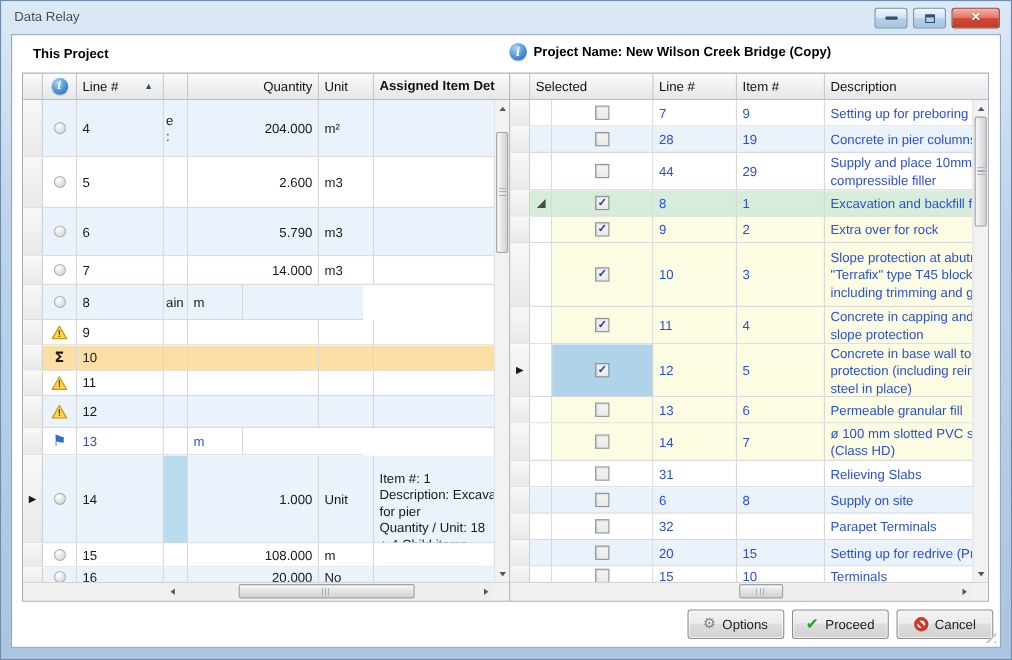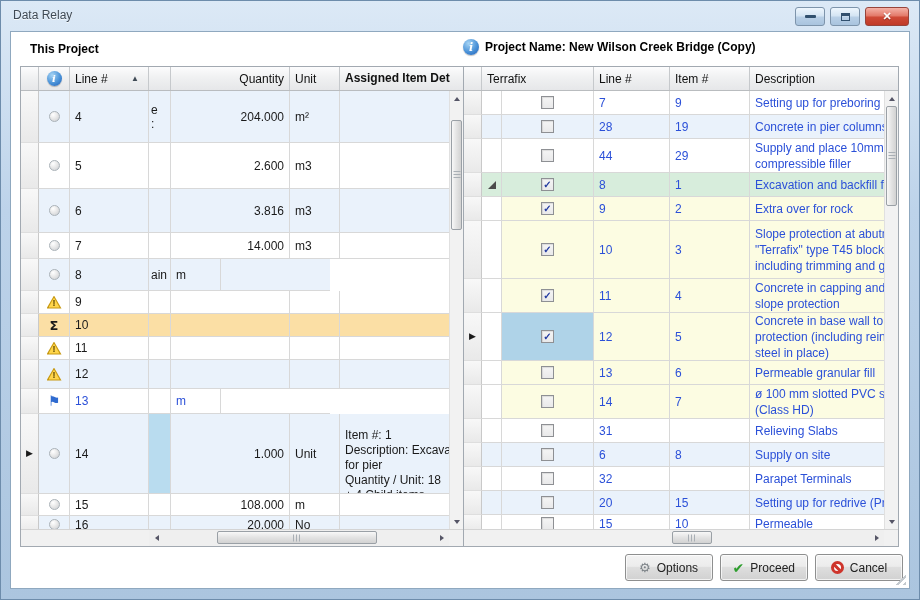--- a/index.html
+++ b/index.html
@@ -181,21 +181,21 @@
             <div class="cell w-unit">m3</div>
             <div class="cell w-asg"></div>
           </div>
           <div class="trow bg-blue" style="min-height: 44px; height: 44px;">
             <div class="cell rowhdr w-rowhdr"></div>
             <div class="cell w-info">
               <span class="radio"></span>
             </div>
             <div class="cell w-line">6</div>
             <div class="cell w-clip"></div>
-            <div class="cell w-qty">3.816</div>
+            <div class="cell w-qty">5.790</div>
             <div class="cell w-unit">m3</div>
             <div class="cell w-asg"></div>
           </div>
           <div class="trow bg-white" style="min-height: 26px; height: 26px;">
             <div class="cell rowhdr w-rowhdr"></div>
             <div class="cell w-info">
               <span class="radio"></span>
             </div>
             <div class="cell w-line">7</div>
             <div class="cell w-clip"></div>
@@ -337,21 +337,21 @@
           <div class="sb-btn sb-right">
               <span class="tri-right"></span>
             </div>
         </div>
       </div>
     </div>
 
     <div class="table" id="right-table">
       <div class="thead">
         <div class="th w-rowhdr"></div>
-        <div class="th w-sel">Terrafix</div>
+        <div class="th w-sel">Selected</div>
         <div class="th w-rline">Line #</div>
         <div class="th w-ritem">Item #</div>
         <div class="th w-desc">Description</div>
       </div>
       <div class="tbody" id="right-tbody">
           <div class="trow bg-white level-top" style="min-height: 24px; height: 24px;">
             <div class="cell rowhdr w-rowhdr"></div>
             <div class="cell w-indent"></div>
             <div class="cell w-chk">
               <span class="checkbox"></span>
@@ -502,21 +502,21 @@
             <div class="cell w-desc">Setting up for redrive (Provisi</div>
           </div>
           <div class="trow bg-white level-top" style="min-height: 18px; height: 18px;">
             <div class="cell rowhdr w-rowhdr"></div>
             <div class="cell w-indent"></div>
             <div class="cell w-chk">
               <span class="checkbox"></span>
             </div>
             <div class="cell w-rline">15</div>
             <div class="cell w-ritem">10</div>
-            <div class="cell w-desc">Permeable</div>
+            <div class="cell w-desc">Terminals</div>
           </div>
         </div>
       <div class="vscroll">
         <div class="sb-btn sb-top">
             <span class="tri-up"></span>
           </div>
         <div class="vthumb" style="top:15px;height:100px;"></div>
         <div class="sb-btn sb-bottom">
             <span class="tri-down"></span>
           </div>

